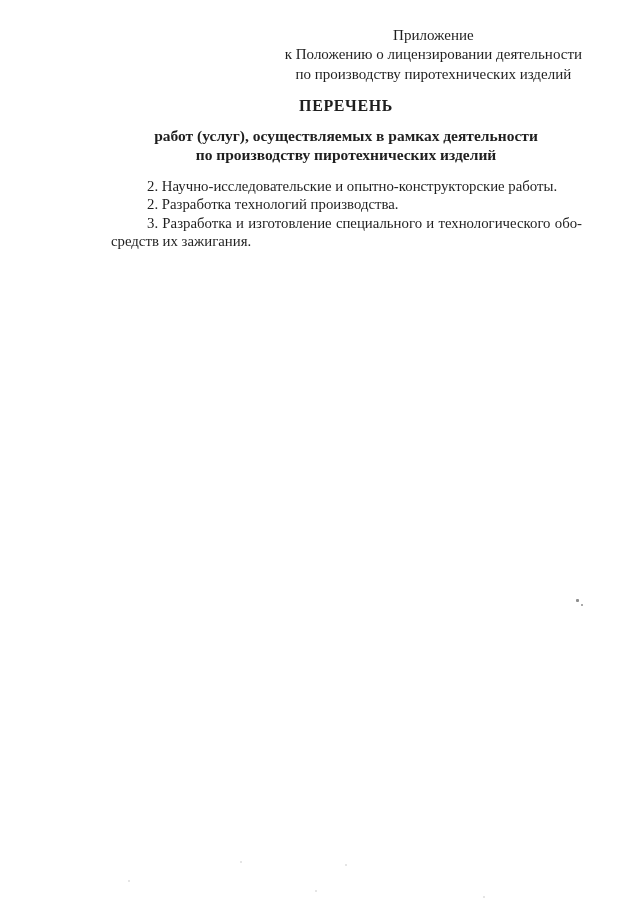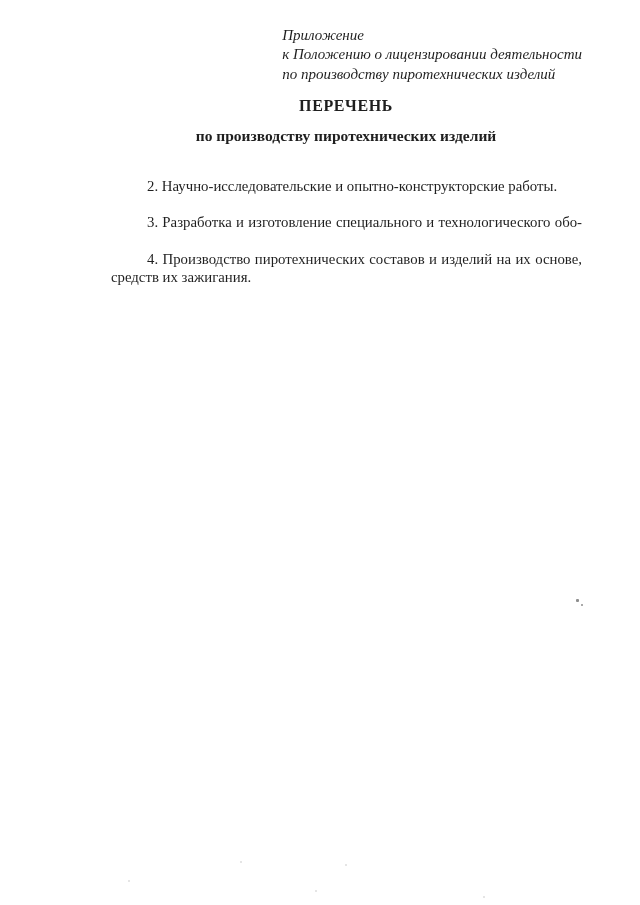--- a/index.html
+++ b/index.html
@@ -17,25 +17,24 @@
     position: relative;
     width: 640px;
     height: 905px;
     background: #ffffff;
     overflow: hidden;
   }
   .annex {
     position: absolute;
     top: 26px;
     right: 58px;
-    text-align: left;
+    text-align: center;
     font-size: 15px;
     line-height: 19.4px;
     white-space: nowrap;
-    font-style: italic;
   }
   .doc-title {
     position: absolute;
     top: 97px;
     left: 110px;
     width: 472px;
     text-align: center;
     font-weight: bold;
     font-size: 16px;
     letter-spacing: 0.6px;
@@ -61,21 +60,20 @@
   }
   .ln {
     min-height: 18.3px;
   }
   .ind {
     text-indent: 36px;
   }
   .just {
     text-align: justify;
     text-align-last: justify;
-    margin-top: 18px;
   }
   .speck {
     position: absolute;
     background: #8e8e8e;
     width: 2px;
     height: 2px;
     border-radius: 1px;
   }
   .speck.faint {
     background: #dcdcdc;
@@ -95,27 +93,28 @@
 
   <div class="annex">
     <div class="ln">Приложение</div>
     <div class="ln">к Положению о лицензировании деятельности</div>
     <div class="ln">по производству пиротехнических изделий</div>
   </div>
 
   <div class="doc-title">ПЕРЕЧЕНЬ</div>
 
   <div class="doc-subtitle">
+    <div class="ln">работ (услуг), осуществляемых в рамках деятельности</div>
     <div class="ln">по производству пиротехнических изделий</div>
   </div>
 
   <div class="bodytext">
     <div class="ln ind">2. Научно-исследовательские и опытно-конструкторские работы.</div>
+    <div class="ln ind">2. Разработка технологий производства.</div>
     <div class="ln ind just">3. Разработка и изготовление специального и технологического обо-</div>
-    <div class="ln ind just">4. Производство пиротехнических составов и изделий на их основе,</div>
     <div class="ln">средств их зажигания.</div>
   </div>
 
   <div class="speck speck-a"></div>
   <div class="speck speck-b"></div>
   <div class="speck faint speck-c"></div>
   <div class="speck faint speck-d"></div>
   <div class="speck faint speck-e"></div>
   <div class="speck faint speck-f"></div>
   <div class="speck faint speck-g"></div>

